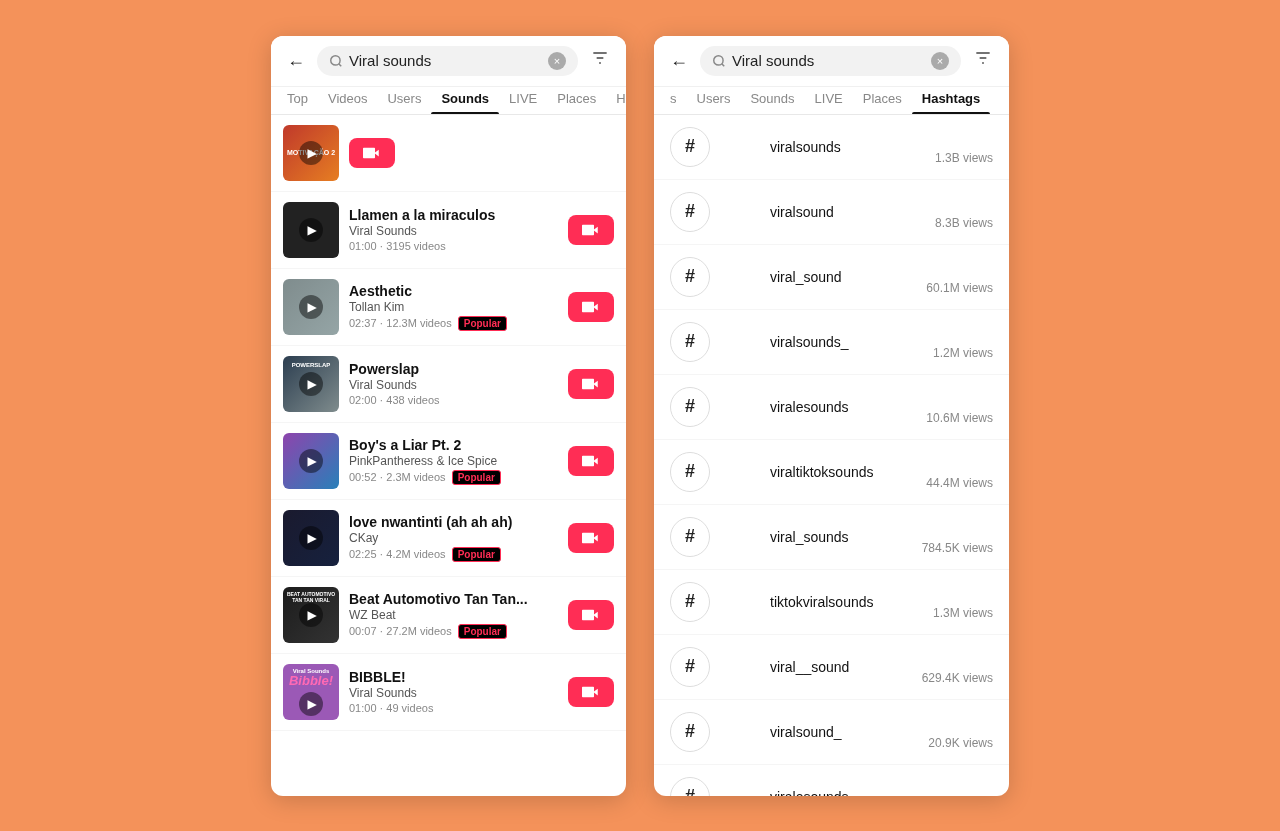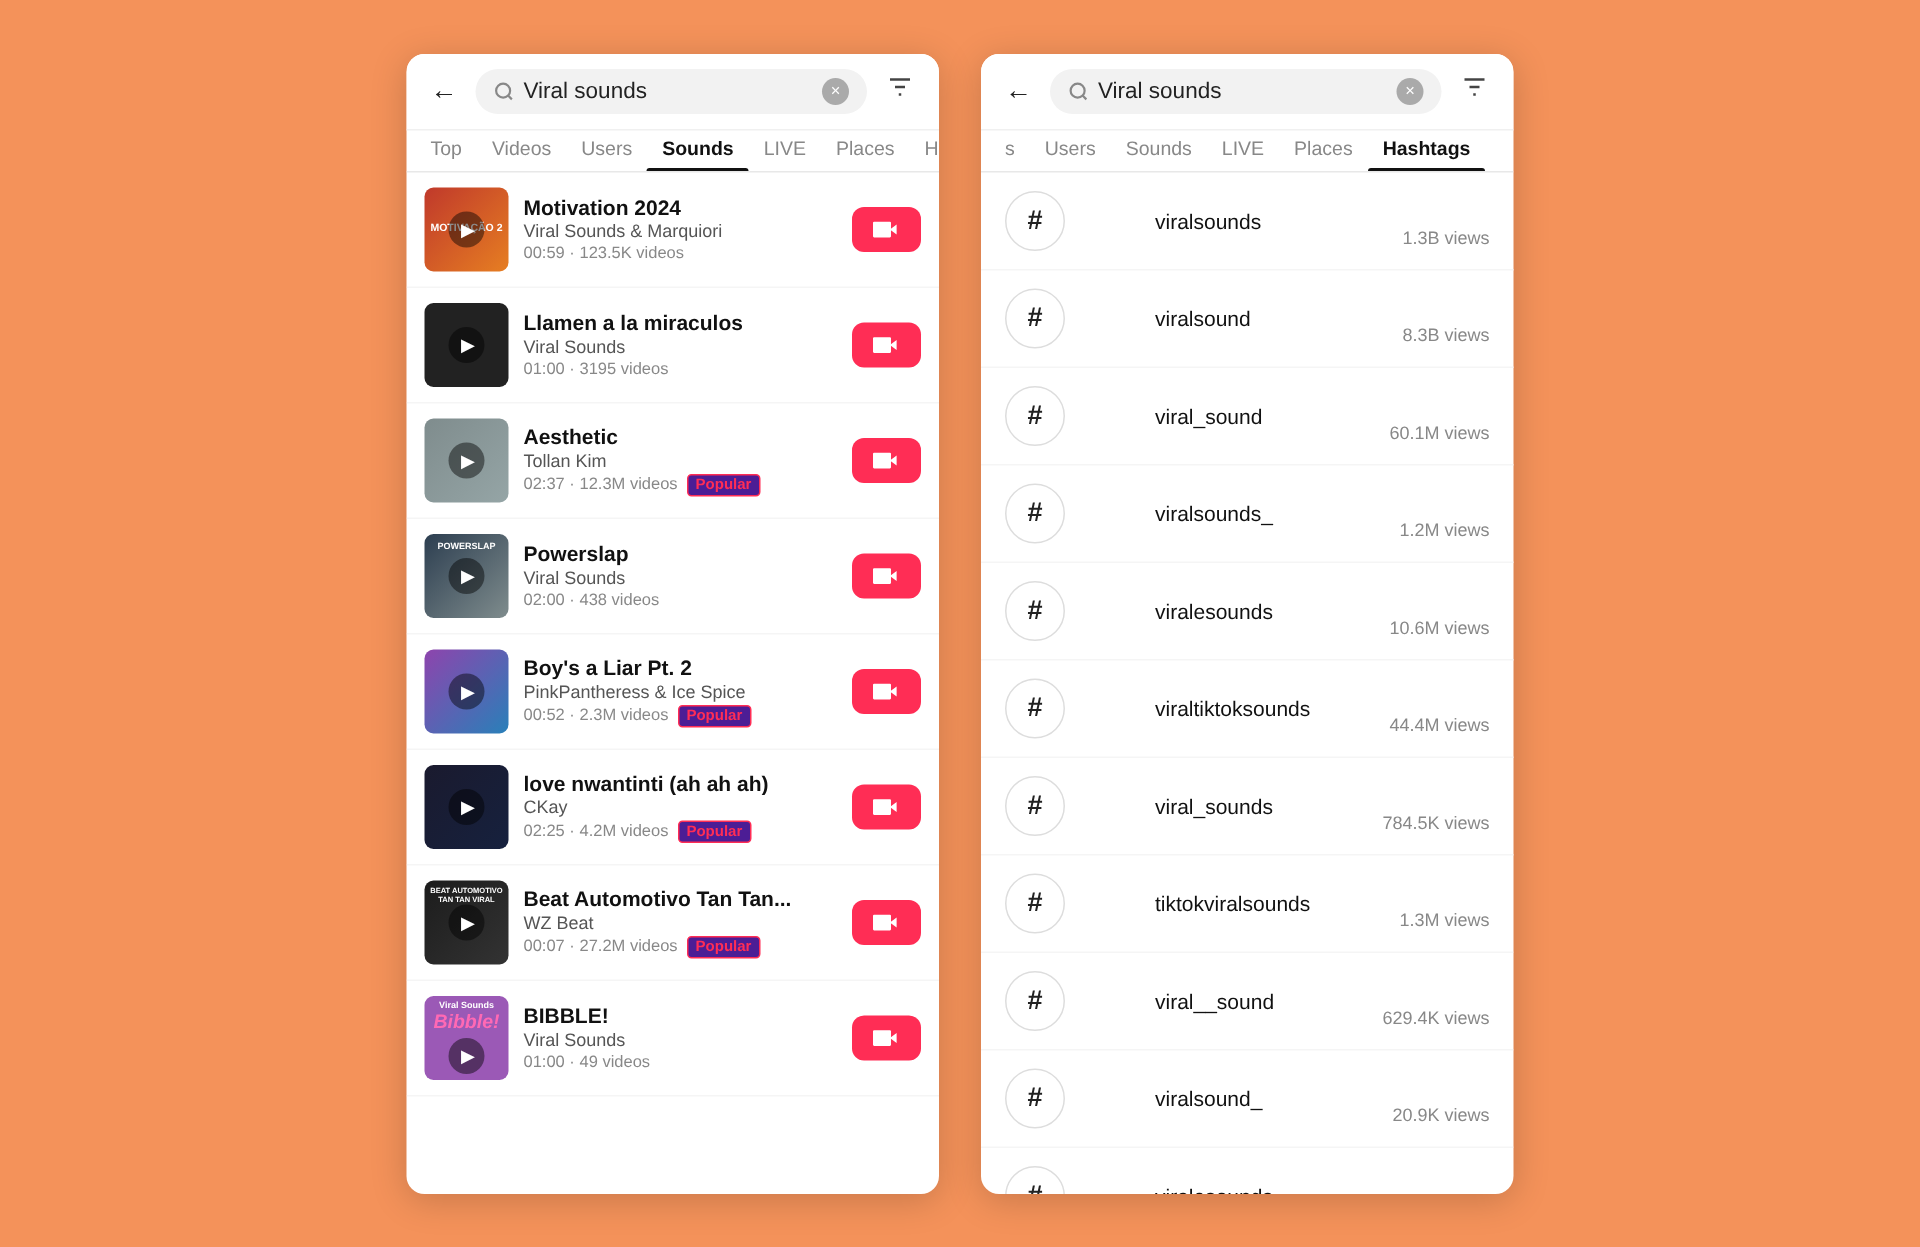--- a/index.html
+++ b/index.html
@@ -147,21 +147,21 @@
     }
     .sound-meta {
       display: flex;
       align-items: center;
       gap: 6px;
       margin-top: 2px;
       font-size: 11px;
       color: #888;
     }
     .popular-badge {
-      background: #4c1d95;
+      background: #000000;
       border: 1px solid #ff2d55;
       color: #ff2d55;
       border-radius: 3px;
       padding: 1px 5px;
       font-size: 10px;
       font-weight: 600;
     }
     .video-btn {
       background: #ff2d55;
       border-radius: 8px;
@@ -253,27 +253,20 @@
 
   <div class="sound-list">
 
     <div class="sound-item">
       <div class="sound-thumb thumb-motivation">
         <span style="font-size:7px;font-weight:700;color:#fff;text-align:center;padding:3px;line-height:1.3;">MOTIVAÇÃO 2</span>
         <div class="play-overlay">
             <span class="play-icon">▶</span>
           </div>
       </div>
-      <div class="sound-info">
-        <div class="sound-title">Motivation 2024</div>
-        <div class="sound-artist">Viral Sounds &amp; Marquiori</div>
-        <div class="sound-meta">
-          <span>00:59 · 123.5K videos</span>
-        </div>
-      </div>
       <div class="video-btn">
         <svg width="18" height="14" viewBox="0 0 24 18" fill="white">
             <path d="M15 9l6-4.5v9L15 9zM1 2h14a1 1 0 011 1v12a1 1 0 01-1 1H1a1 1 0 01-1-1V3a1 1 0 011-1z"></path>
           </svg>
       </div>
     </div>
 
     <div class="sound-item">
       <div class="sound-thumb thumb-llamen">
         <div class="play-overlay">

